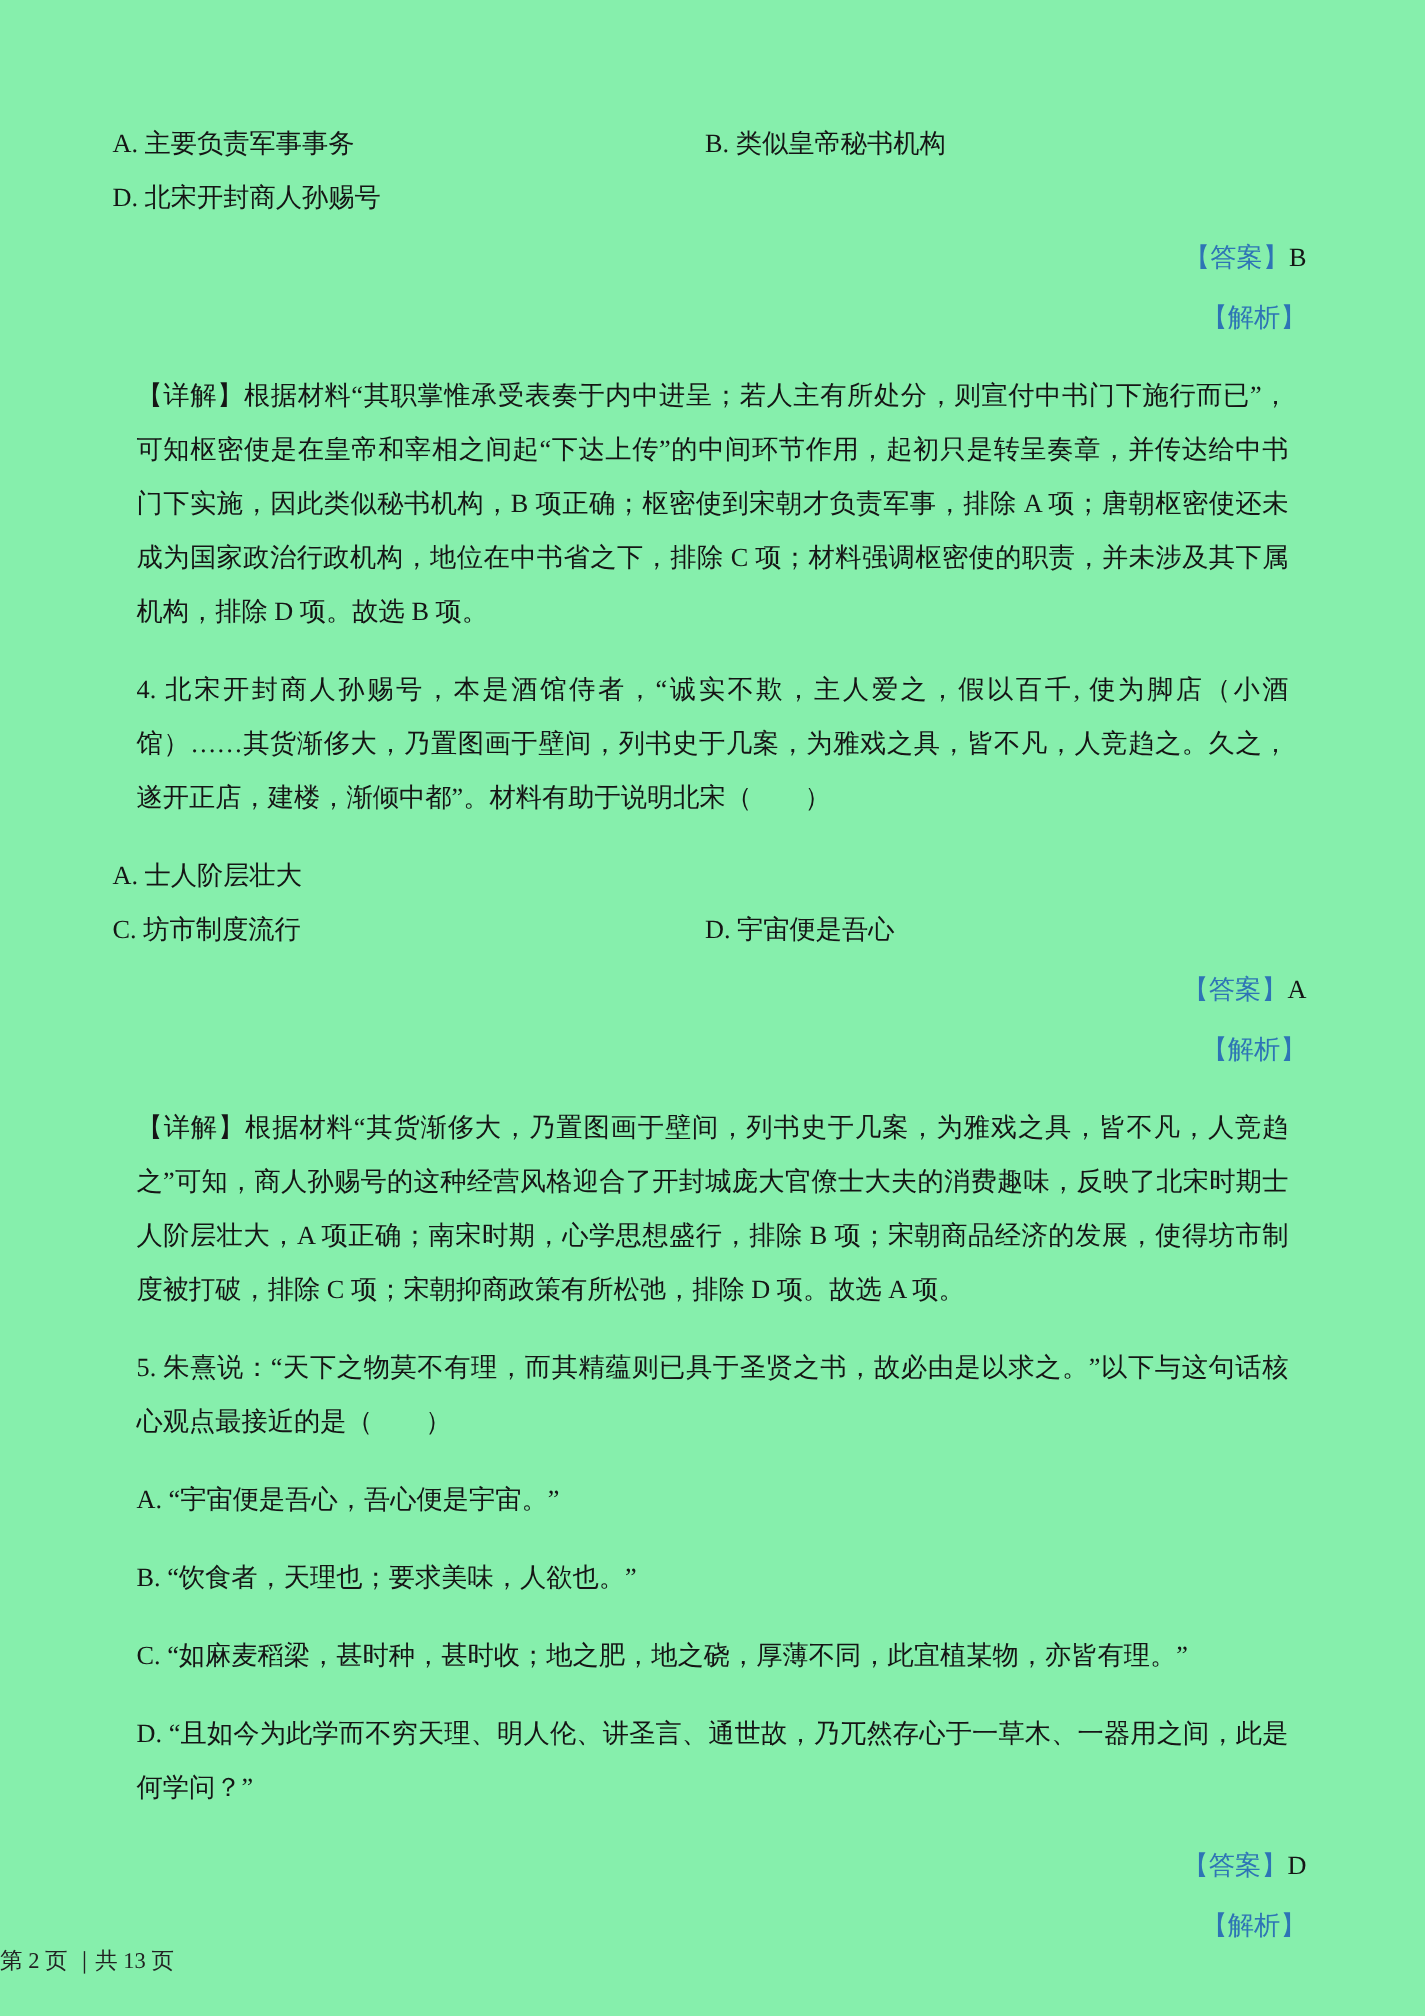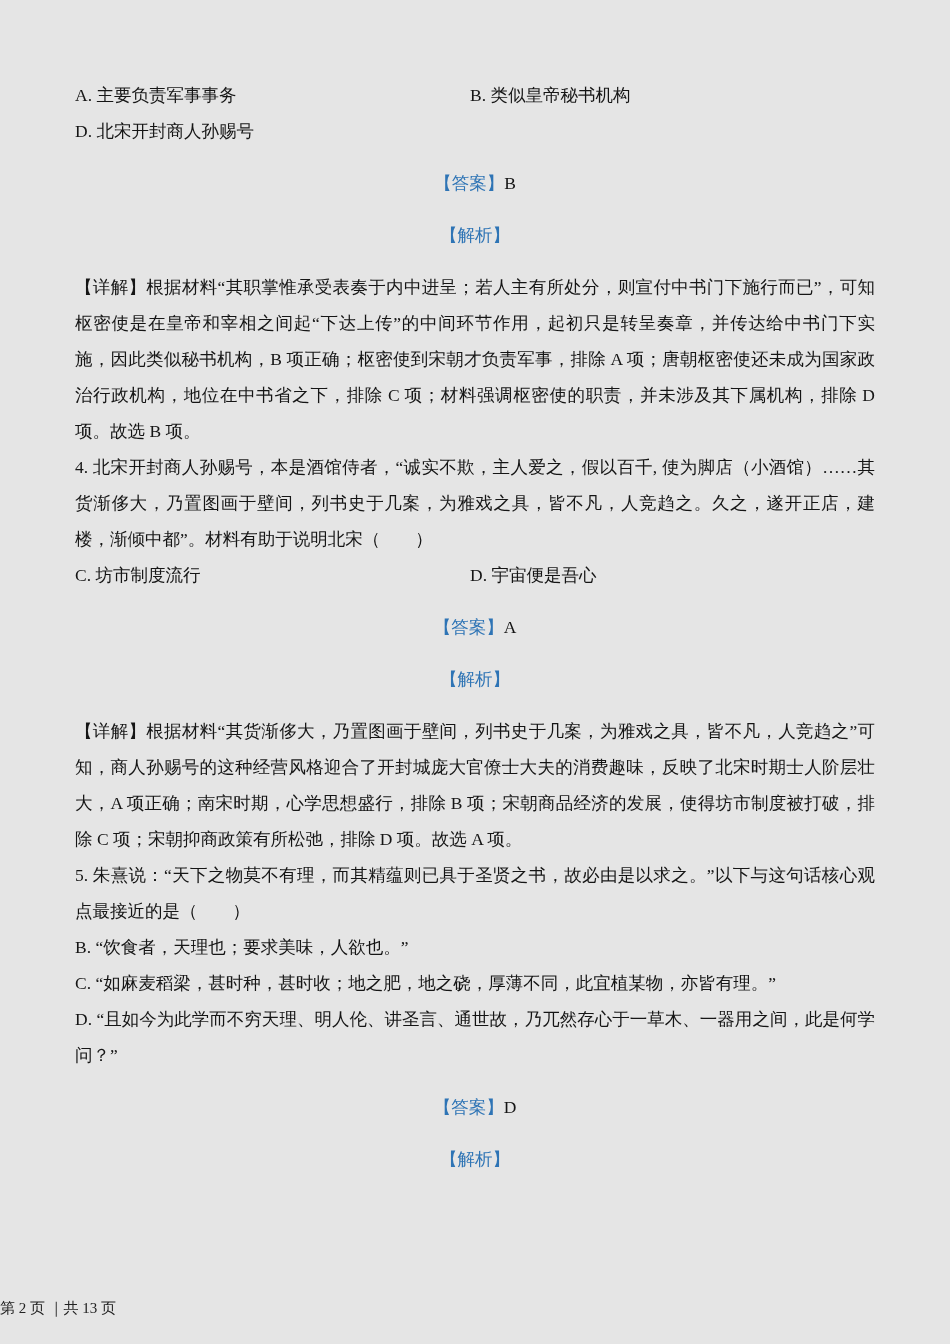--- a/index.html
+++ b/index.html
@@ -4,41 +4,41 @@
 <style>
   html, body {
     margin: 0;
     padding: 0;
     background: #ffffff;
   }
   .page {
     position: relative;
     width: 950px;
     height: 1344px;
-    background: #e5e5e5;
+    background: #86efac;
     font-family: "Liberation Serif", "DejaVu Serif", serif;
     color: #151515;
     overflow: hidden;
   }
   .content {
     position: absolute;
     left: 75px;
     top: 77px;
     width: 800px;
     font-size: 17.5px;
     line-height: 36px;
   }
   .para {
-    margin: 0;
+    margin: 16px;
     text-align: justify;
     text-justify: inter-ideograph;
   }
   .line {
-    margin: 16px;
-    text-align: center;
+    margin: 4px;
+    text-align: right;
   }
   .opt-row {
     display: flex;
     margin: 0;
   }
   .opt-left {
     width: 395px;
     flex: 0 0 395px;
   }
   .opt-right {
@@ -70,30 +70,32 @@
     </div>
     <div class="opt-row">
       <span class="opt-right">D. 北宋开封商人孙赐号</span>
     </div>
     <p class="line"><span class="blue">【答案】</span><span>B</span></p>
     <p class="line"><span class="blue">【解析】</span></p>
     <p class="para"><span>【详解】</span><span>根据材料“其职掌惟承受表奏于内中进呈；若人主有所处分，则宣付中书门下施行而已”，可知枢密使是在皇帝和宰相之间起“下达上传”的中间环节作用，起初只是转呈奏章，并传达给中书门下实施，因此类似秘书机构，B 项正确；枢密使到宋朝才负责军事，排除 A 项；唐朝枢密使还未成为国家政治行政机构，地位在中书省之下，排除 C 项；材料强调枢密使的职责，并未涉及其下属机构，排除 D 项。故选 B 项。</span></p>
 
     <p class="para">4. 北宋开封商人孙赐号，本是酒馆侍者，“诚实不欺，主人爱之，假以百千, 使为脚店（小酒馆）……其货渐侈大，乃置图画于壁间，列书史于几案，为雅戏之具，皆不凡，人竞趋之。久之，遂开正店，建楼，渐倾中都”。材料有助于说明北宋（　　）</p>
     <div class="opt-row">
+      <span class="opt-left">A. 士人阶层壮大</span>
     </div>
     <div class="opt-row">
       <span class="opt-left">C. 坊市制度流行</span>
       <span class="opt-right">D. 宇宙便是吾心</span>
     </div>
     <p class="line"><span class="blue">【答案】</span><span>A</span></p>
     <p class="line"><span class="blue">【解析】</span></p>
     <p class="para"><span>【详解】</span><span>根据材料“其货渐侈大，乃置图画于壁间，列书史于几案，为雅戏之具，皆不凡，人竞趋之”可知，商人孙赐号的这种经营风格迎合了开封城庞大官僚士大夫的消费趣味，反映了北宋时期士人阶层壮大，A 项正确；南宋时期，心学思想盛行，排除 B 项；宋朝商品经济的发展，使得坊市制度被打破，排除 C 项；宋朝抑商政策有所松弛，排除 D 项。故选 A 项。</span></p>
 
     <p class="para">5. 朱熹说：“天下之物莫不有理，而其精蕴则已具于圣贤之书，故必由是以求之。”以下与这句话核心观点最接近的是（　　）</p>
+    <p class="para">A. “宇宙便是吾心，吾心便是宇宙。”</p>
     <p class="para">B. “饮食者，天理也；要求美味，人欲也。”</p>
     <p class="para">C. “如麻麦稻梁，甚时种，甚时收；地之肥，地之硗，厚薄不同，此宜植某物，亦皆有理。”</p>
     <p class="para">D. “且如今为此学而不穷天理、明人伦、讲圣言、通世故，乃兀然存心于一草木、一器用之间，此是何学问？”</p>
     <p class="line"><span class="blue">【答案】</span><span>D</span></p>
     <p class="line"><span class="blue">【解析】</span></p>
 
   </div>
 
   <div class="footer">第 2 页 ｜共 13 页</div>
 </div>

